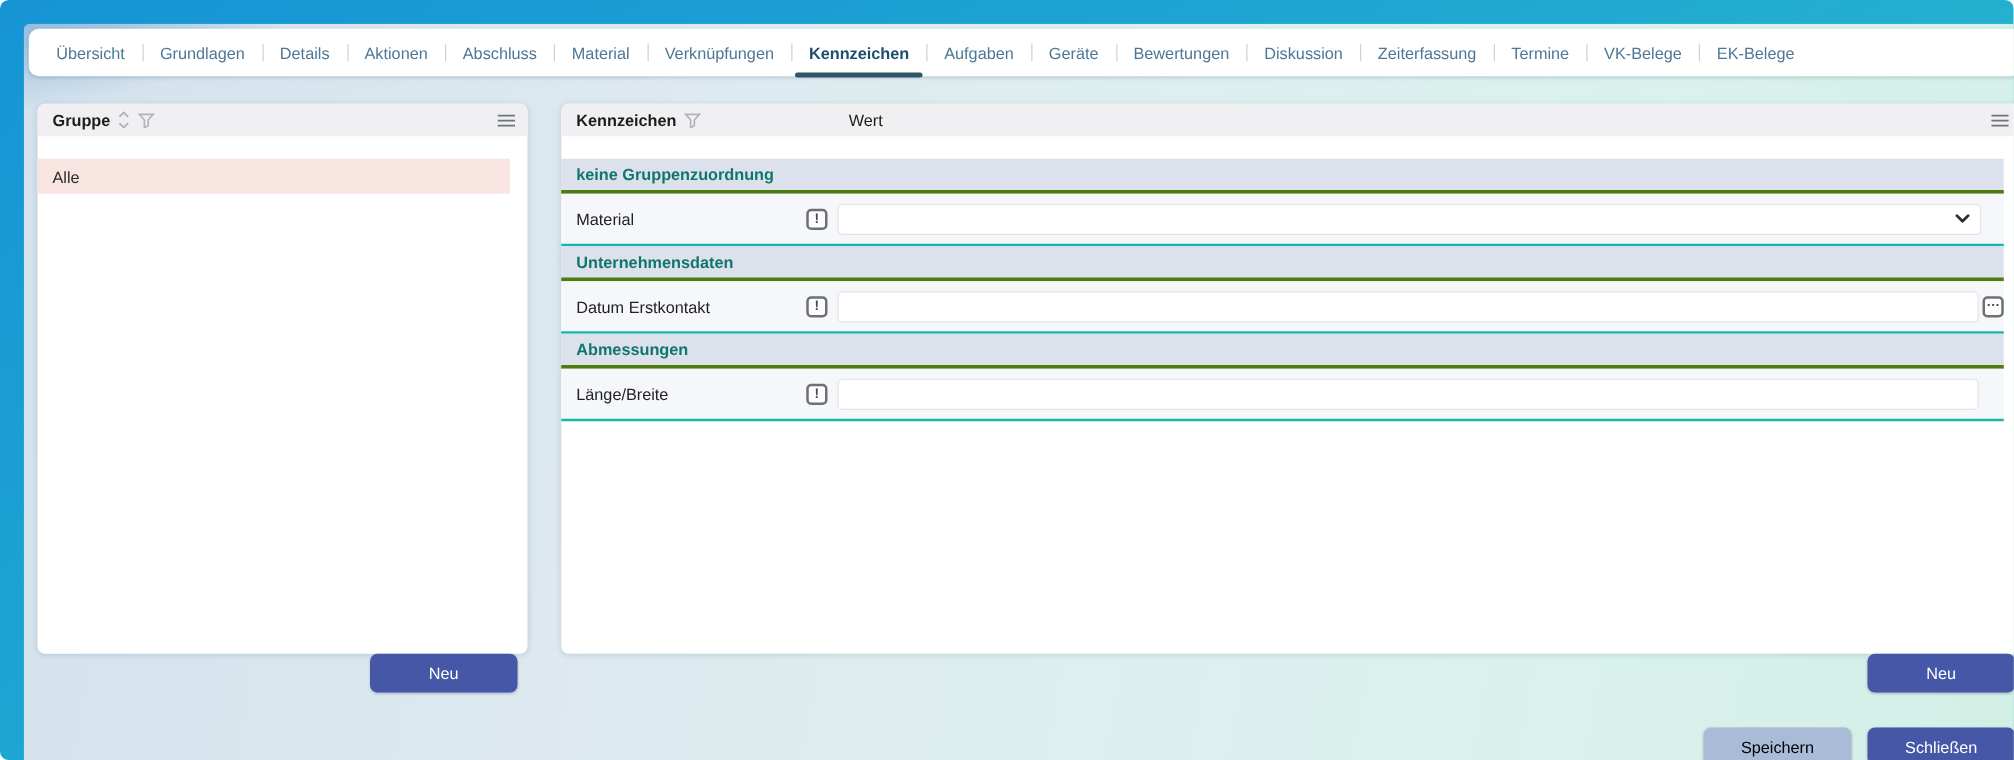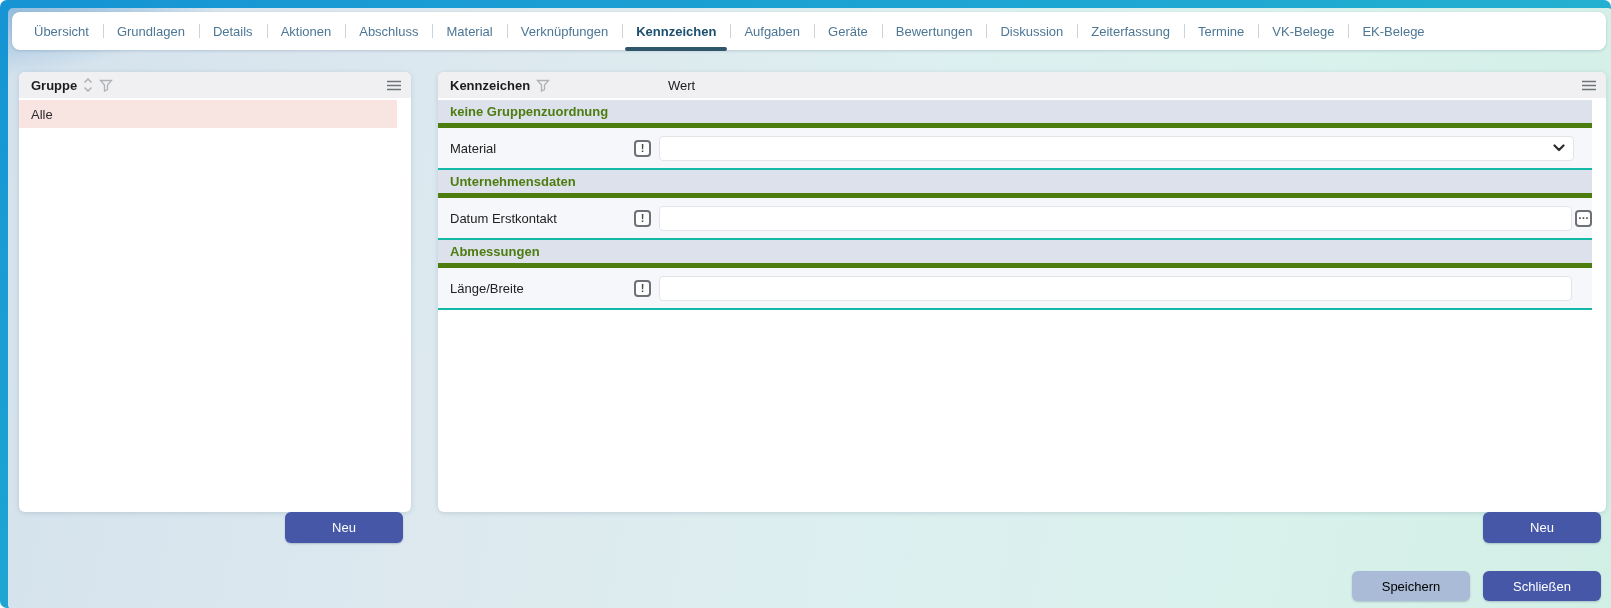--- a/index.html
+++ b/index.html
@@ -1,19 +1,19 @@
 <!DOCTYPE html>
 <html><head>
 <meta charset="utf-8">
 <style>
   * { margin:0; padding:0; box-sizing:border-box; }
   html,body { width:1611px; height:608px; overflow:hidden; }
   body { font-family:"Liberation Sans", sans-serif; }
 
-  .frame { width:1611px; height:608px; padding:8px; border-radius:7px;
+  .frame { width:1611px; height:608px; padding:19px; border-radius:7px;
            background:linear-gradient(150deg,#1694d4 0%,#1fa8d2 45%,#2fc4cc 100%); }
   .page  { position:relative; width:1605px; height:602px; border-radius:5px; overflow:hidden;
            background:
              radial-gradient(900px 430px at -70px -90px, rgba(47,130,196,0.95), rgba(47,130,196,0) 38%),
              linear-gradient(100deg,#d4e2ed 0%,#dde9ef 30%,#ddeff0 55%,#d9f2ec 78%,#d2efe6 100%); }
 
   
   .tabbar { position:absolute; left:4px; top:4px; width:1594px; height:38px; background:#ffffff;
             border-radius:8px; display:flex; align-items:stretch; padding:0 8px;
             box-shadow:0 1px 3px rgba(40,70,110,0.20); }
@@ -30,31 +30,31 @@
   .panel-left  { left:11px;  width:392px; }
   .panel-right { left:430px; width:1168px; }
 
   .panel-header { position:relative; height:26px; background:#f0f0f2; border-radius:6px 6px 0 0;
                   display:flex; align-items:center; padding:0 10px 0 12px; }
   .ph-title { font-size:13px; font-weight:bold; color:#1c1c1c; }
   .ph-icon { display:flex; align-items:center; margin-left:6px; }
   .ph-spacer { flex:1; }
   .wert-col { position:absolute; left:230px; font-size:13px; font-weight:normal; color:#1c1c1c; }
 
-  .rows { margin-right:14px; margin-top:2px; }
+  .rows { margin-right:14px; margin-top:18px; }
 
   
   .list-row { height:28px; display:flex; align-items:center; padding-left:12px;
               font-size:13px; color:#2b2b2b; cursor:pointer; }
   .list-row.selected { background:#f8e5e1; }
 
   
   .group-row { height:28px; display:flex; align-items:center; padding-left:12px;
-               background:#dce1eb; border-bottom:5px solid #4d7c0f;
-               font-size:13px; font-weight:bold; color:#4d7c0f; }
+               background:#dce1eb; border-bottom:3px solid #4d7c0f;
+               font-size:13px; font-weight:bold; color:#0f766e; }
   .field-row { height:42px; display:flex; align-items:center; padding-left:12px;
                background:#f5f7fa; border-bottom:2px solid #14b8a6; }
   .f-label { width:184px; font-size:13px; color:#222; }
   .badge-icon { width:17px; height:17px; border:2px solid #6d7074; border-radius:4px;
                 display:flex; align-items:center; justify-content:center;
                 font-size:11px; font-weight:bold; color:#4a4a4a; background:#fdfdfd; flex:none; }
   .value { flex:1; display:flex; align-items:center; margin-left:8px; }
   .tb, .combo { height:25px; background:#ffffff; border:1px solid #e2e4e8; border-radius:4px;
                 flex:1; font:13px "Liberation Sans", sans-serif; color:#222; padding:0 8px; outline:none; }
   .combo { position:relative; cursor:pointer; }

